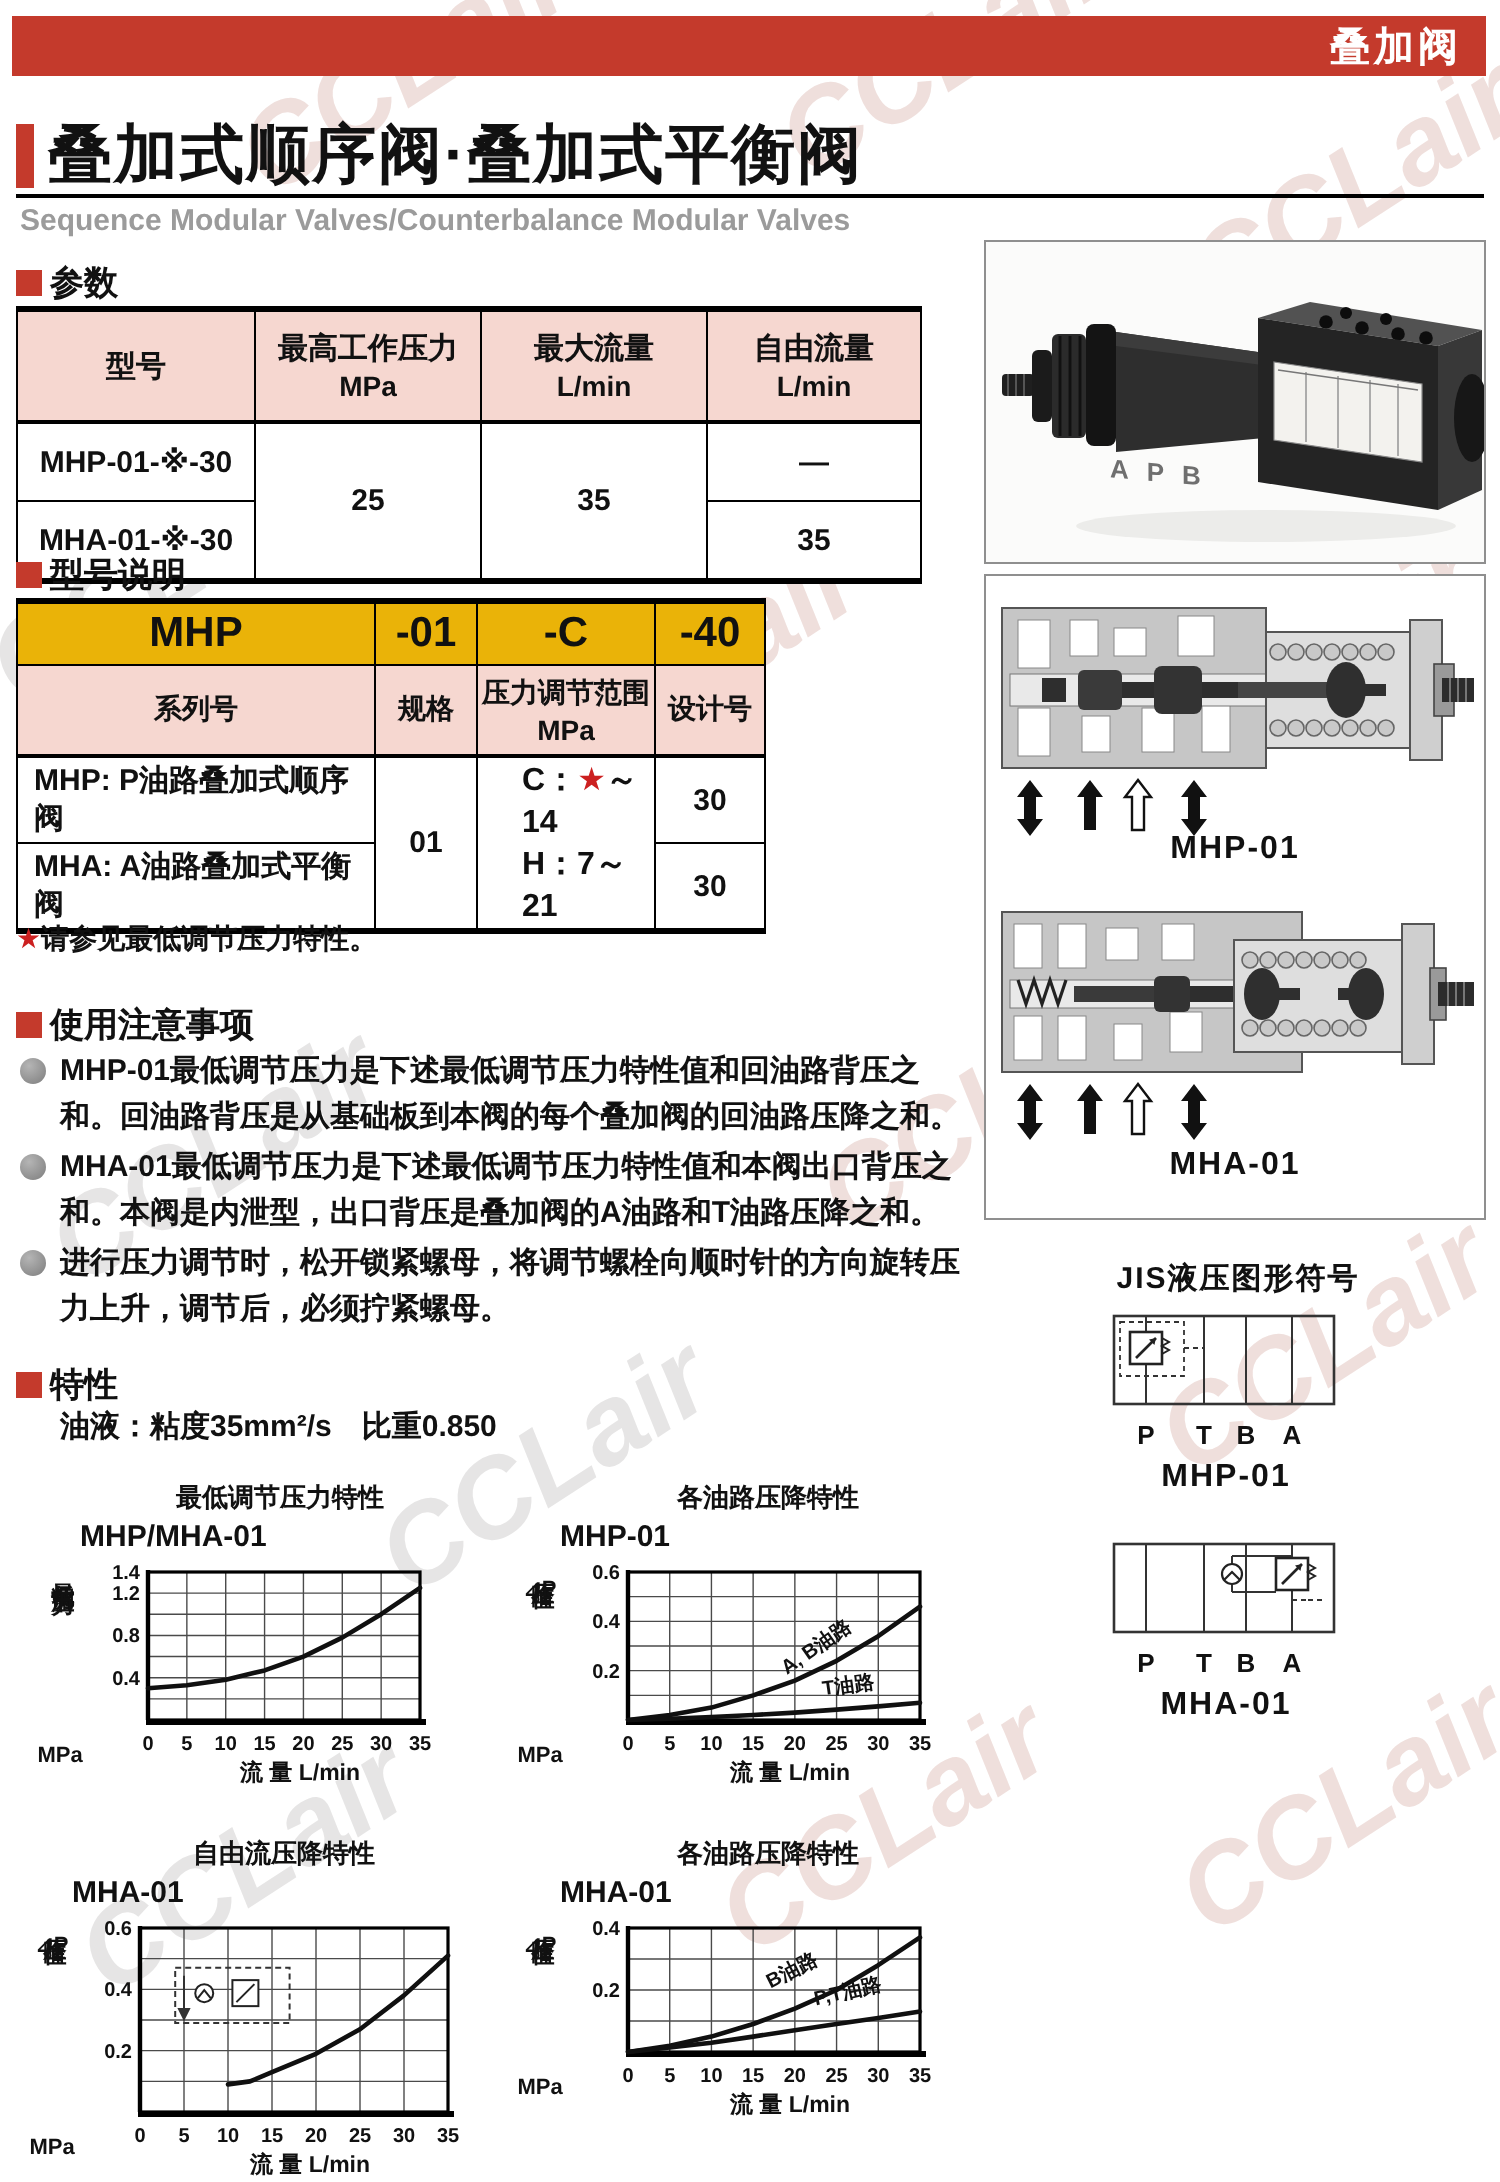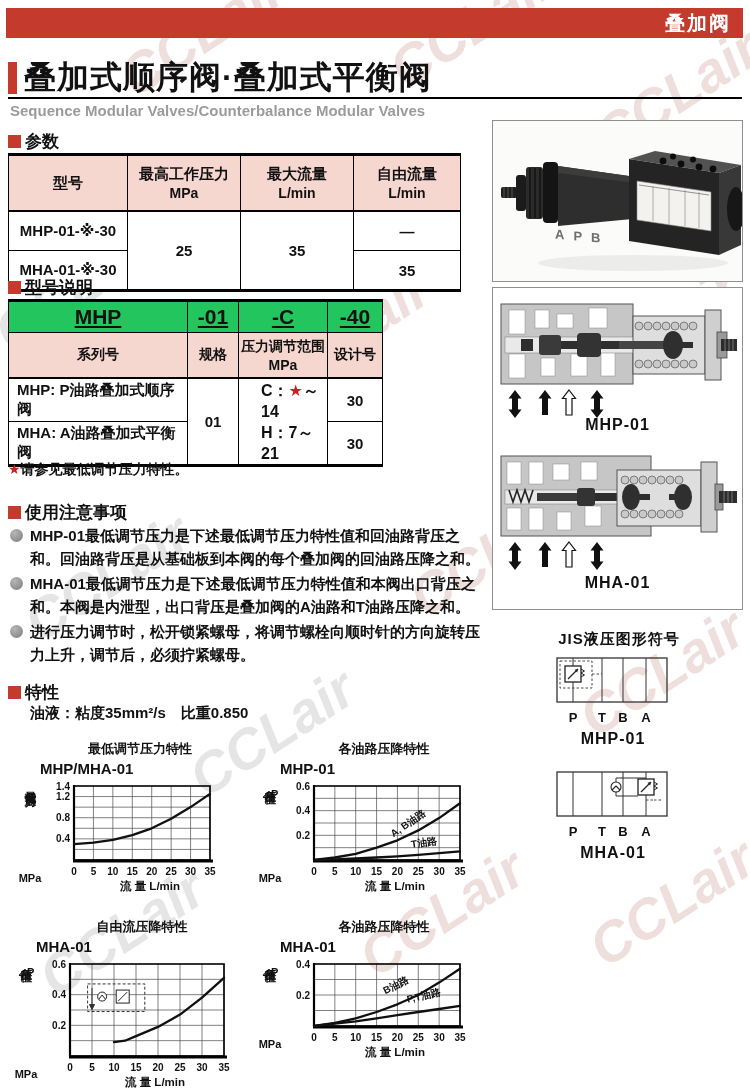--- a/index.html
+++ b/index.html
@@ -25,21 +25,21 @@
   
   table{border-collapse:collapse;background:#fff;}
   .t1{border-top:3px solid #000;border-bottom:3px solid #000;}
   .t1 th,.t1 td{border:1px solid #000;text-align:center;font-weight:bold;padding:0;}
   .t1 thead th{background:#f6d7d0;height:54px;font-size:15px;}
   .t1 td{height:38px;font-size:15px;}
   .t1 thead th{border-bottom:2px solid #000;}
   .hdr2{display:block;font-size:14px;margin-top:1px;}
   .t2{border-top:3px solid #000;border-bottom:3px solid #000;}
   .t2 th,.t2 td{border:1px solid #000;text-align:center;font-weight:bold;padding:0;}
-  .t2 .coderow th{background:#22c55e;height:30px;font-size:21px;text-decoration:underline;}
+  .t2 .coderow th{background:#eab308;height:30px;font-size:21px;}
   .t2 .labrow th{background:#f6d7d0;height:44px;font-size:14px;border-bottom:2.5px solid #000;}
   .t2 td{height:42px;font-size:15px;}
   .t2 td.ser{text-align:left;padding-left:8px;}
   .t2 td.rng{text-align:left;padding-left:22px;font-size:16px;line-height:21px;}
   .star{color:#cc2020;}
   .footnote{font-size:14px;font-weight:bold;}
   
   .notes{width:470px;font-size:15px;font-weight:bold;line-height:23px;}
   .note{position:relative;padding-left:20px;margin-bottom:2px;}
   .note .b{position:absolute;left:0;top:5px;width:13px;height:13px;border-radius:50%;

